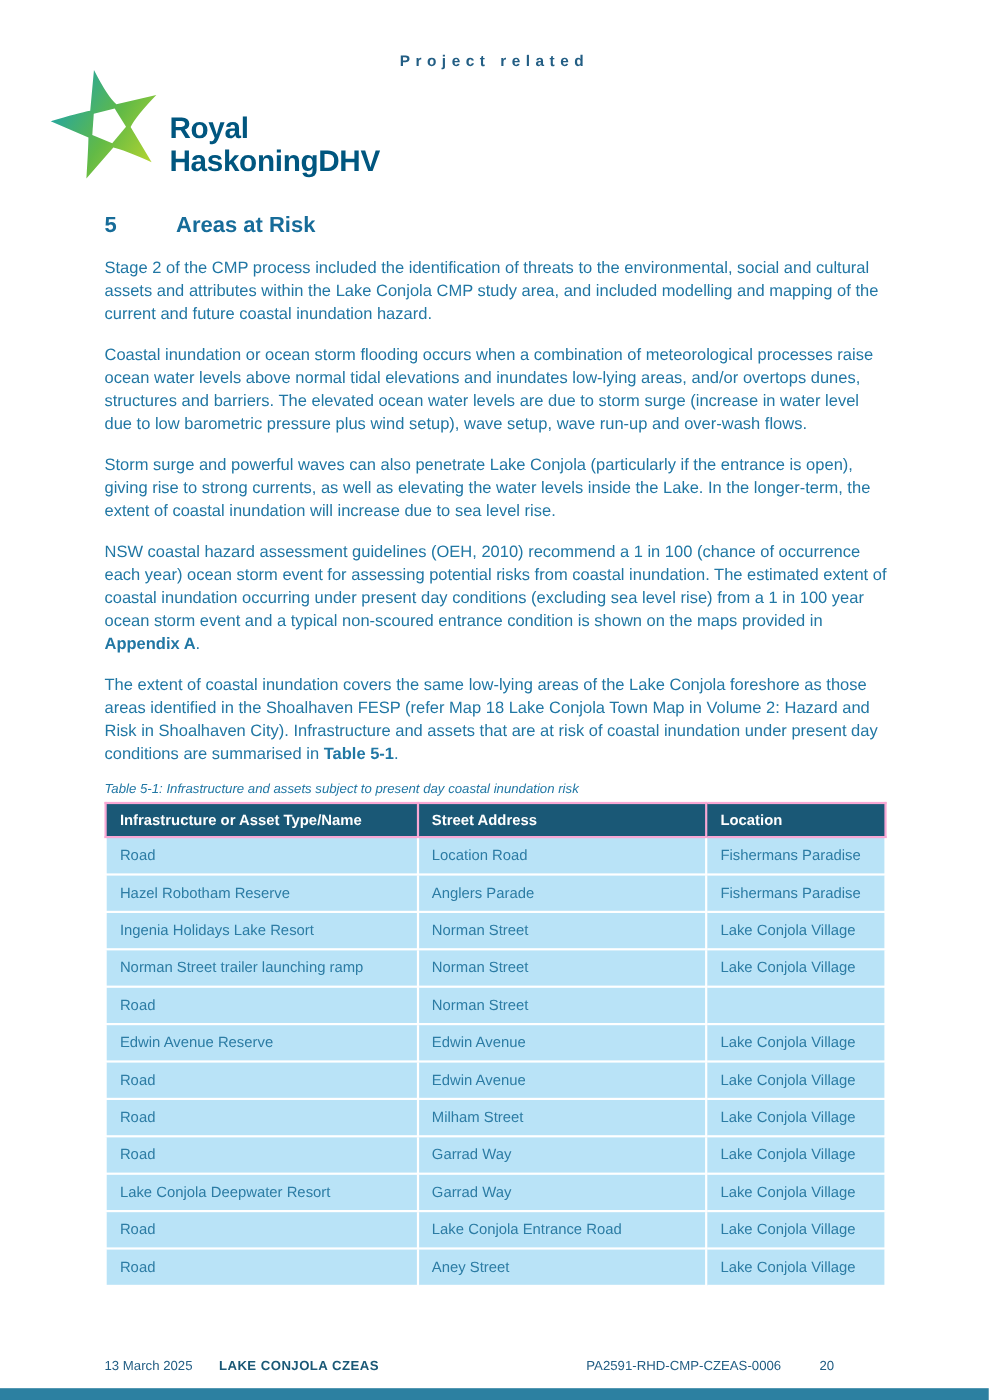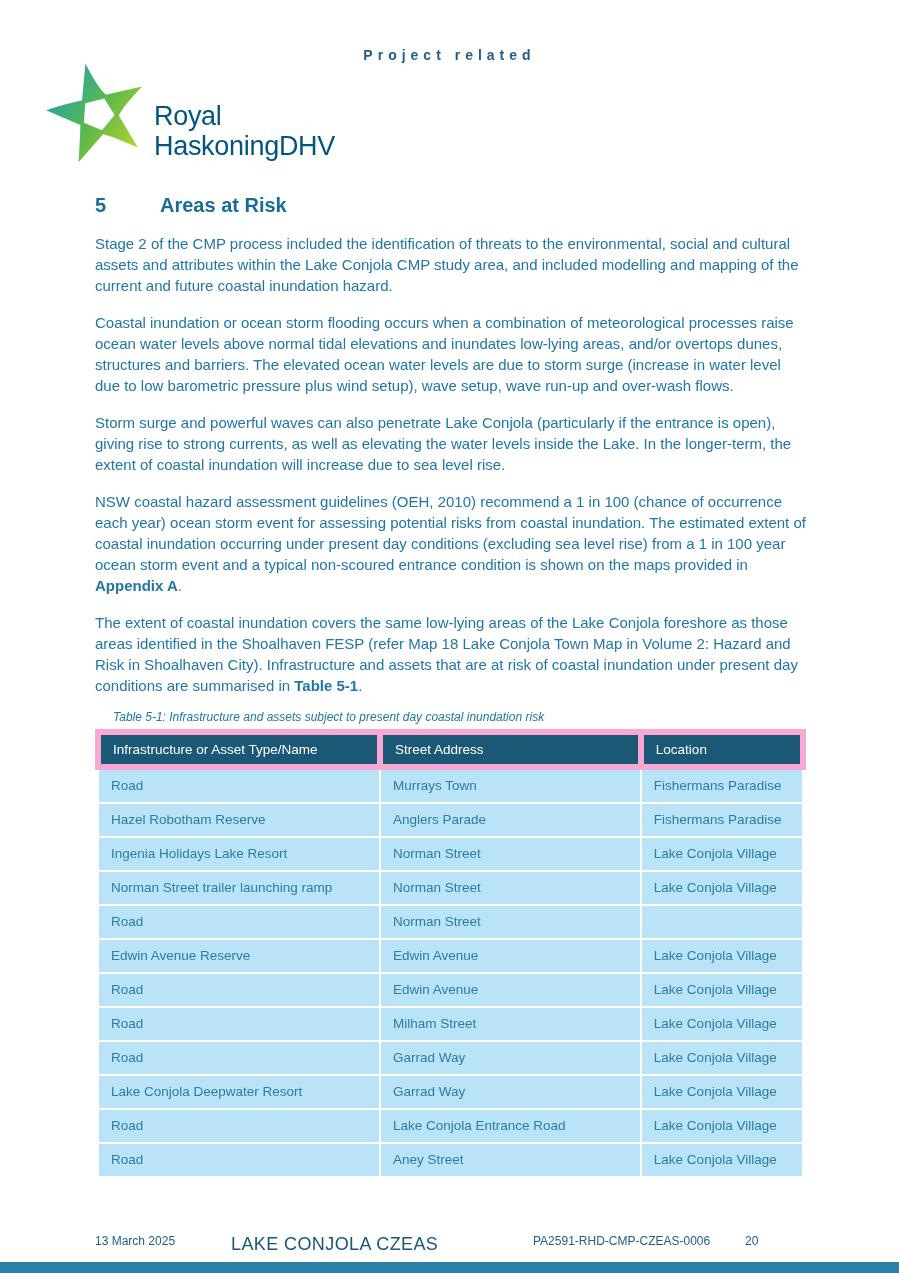--- a/index.html
+++ b/index.html
@@ -8,43 +8,43 @@
     font-family:"Liberation Sans",sans-serif;
   }
   .header-label{
     position:absolute;top:47px;left:0;width:100%;text-align:center;
     font-size:14px;font-weight:600;letter-spacing:5px;color:var(--header_label);
   }
   .logo{position:absolute;left:42px;top:60px;width:360px;height:110px;}
   .logo .star{position:absolute;left:0;top:2px;}
   .logo-text{
     position:absolute;left:112px;top:41px;
-    font-size:27px;font-weight:400;line-height:30px;letter-spacing:-0.3px;
+    font-size:27px;font-weight:700;line-height:30px;letter-spacing:-0.3px;
     color:var(--brand_text);
   }
   .content{position:absolute;left:95px;top:194px;width:711px;}
   .section-heading{display:flex;margin:0 0 16px 0;font-size:20px;font-weight:700;color:var(--heading);}
   .section-number{width:65px;flex:0 0 65px;}
   .para{margin:16px 0 0 0;font-size:15px;line-height:21px;color:var(--body_text);}
   .para strong{font-weight:700;}
-  .table-caption{margin:14px 0 5px 18px;font-size:12px;font-style:italic;color:var(--body_text);}
+  .table-caption{margin:14px 0 5px 0;font-size:12px;font-style:italic;color:var(--body_text);}
   table.risk{border-collapse:collapse;width:711px;table-layout:fixed;}
   table.risk th{
     background:var(--table_header_bg);color:var(--table_header_text);
-    font-size:13.5px;font-weight:400;text-align:left;padding:7px 12px;border:6px solid #f9a8d4;
+    font-size:13.5px;font-weight:700;text-align:left;padding:7px 12px;border:2px solid #f9a8d4;
   }
   table.risk td{
     background:var(--table_row_bg);color:var(--table_cell_text);
     font-size:13.5px;line-height:16px;padding:8px 12px;border:2px solid #fff;
     overflow-wrap:break-word;
   }
   .footer{position:absolute;left:0;top:1202px;width:100%;height:20px;color:var(--footer_text);}
   .footer span{position:absolute;top:0;font-size:12px;white-space:nowrap;margin-top:32px;}
   .footer .f-date{left:95px;}
-  .footer .f-title{left:231px;font-weight:400;font-size:18px;letter-spacing:0.4px;color:var(--footer_title);}
+  .footer .f-title{left:199px;font-weight:700;font-size:12px;letter-spacing:0.4px;color:var(--footer_title);}
   .footer .f-ref{left:533px;}
   .footer .f-page{left:745px;}
   .bottom-bar{position:absolute;left:0;bottom:0;width:100%;height:11px;background:var(--bottom_bar);}
 </style>
 </head>
 <body>
 
 <div class="page">
 
   <div class="header-label">Project related</div>
@@ -95,21 +95,21 @@
       <thead>
         <tr>
             <th>Infrastructure or Asset Type/Name</th>
             <th>Street Address</th>
             <th>Location</th>
           </tr>
       </thead>
       <tbody>
           <tr>
             <td>Road</td>
-            <td>Murrays Town</td>
+            <td>Location Road</td>
             <td>Fishermans Paradise</td>
           </tr>
           <tr>
             <td>Hazel Robotham Reserve</td>
             <td>Anglers Parade</td>
             <td>Fishermans Paradise</td>
           </tr>
           <tr>
             <td>Ingenia Holidays Lake Resort</td>
             <td>Norman Street</td>

